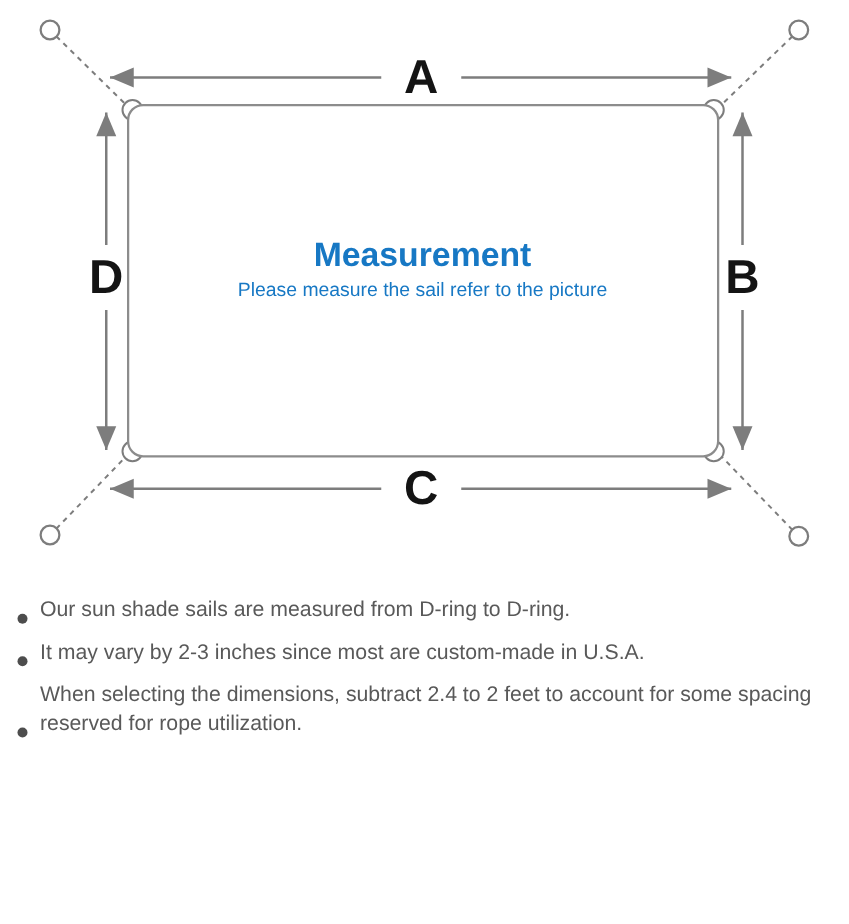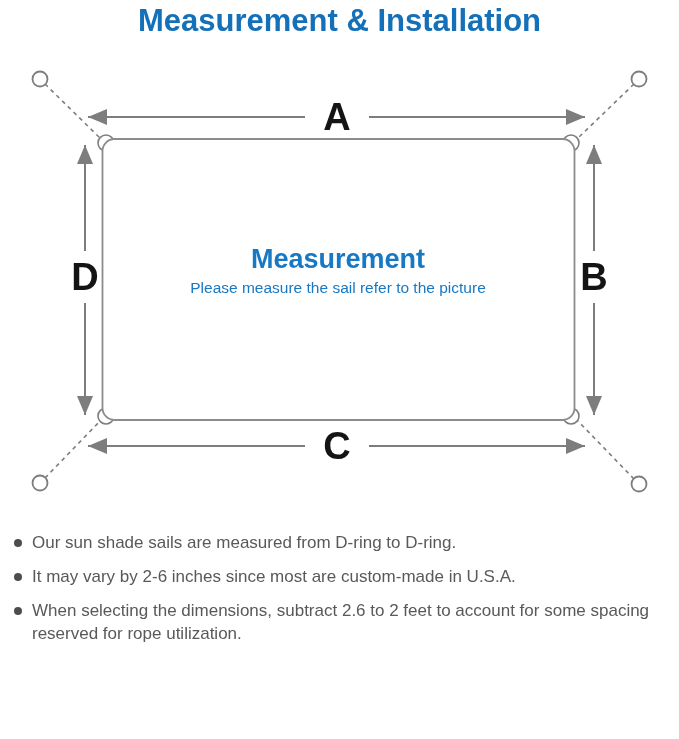--- a/index.html
+++ b/index.html
@@ -48,21 +48,21 @@
     font-family: "Liberation Sans", "DejaVu Sans", sans-serif;
     font-size: 15.5px;
     fill: #1778c4;
   }
   .notes {
     padding: 16px 8px 0 12px;
     width: 652px;
   }
   .note {
     display: flex;
-    align-items: flex-start;
+    align-items: flex-end;
     margin-bottom: 11px;
     color: #595959;
     font-size: 17px;
     line-height: 23px;
   }
   .note .dot {
     flex: 0 0 auto;
     width: 8px;
     height: 8px;
     border-radius: 50%;
@@ -71,21 +71,20 @@
   }
   .note .txt {
     flex: 1 1 auto;
   }
 </style>
 </head>
 <body>
 
 <div class="page">
 
-  <div class="title">Measurement &amp; Installation</div>
 
   <svg class="diagram" viewBox="0 0 679 460" xmlns="http://www.w3.org/2000/svg">
 
     <g stroke="#7d7d7d" stroke-width="1.6" stroke-dasharray="4 4">
       <line x1="45" y1="29" x2="101" y2="84"></line>
       <line x1="634" y1="29" x2="577" y2="84"></line>
       <line x1="45" y1="423" x2="101" y2="365"></line>
       <line x1="634" y1="424" x2="577" y2="365"></line>
     </g>
 
@@ -140,21 +139,21 @@
     <text class="center-sub" x="338" y="232" text-anchor="middle" dominant-baseline="central">Please measure the sail refer to the picture</text>
   </svg>
 
   <div class="notes">
     <div class="note">
       <span class="dot"></span>
       <span class="txt">Our sun shade sails are measured from D-ring to D-ring.</span>
     </div>
     <div class="note">
       <span class="dot"></span>
-      <span class="txt">It may vary by 2-6 inches since most are custom-made in U.S.A.</span>
+      <span class="txt">It may vary by 2-3 inches since most are custom-made in U.S.A.</span>
     </div>
     <div class="note">
       <span class="dot"></span>
-      <span class="txt">When selecting the dimensions, subtract 2.6 to 2 feet to account for some spacing reserved for rope utilization.</span>
+      <span class="txt">When selecting the dimensions, subtract 2.4 to 2 feet to account for some spacing reserved for rope utilization.</span>
     </div>
   </div>
 
 </div>
 
 </body></html>

